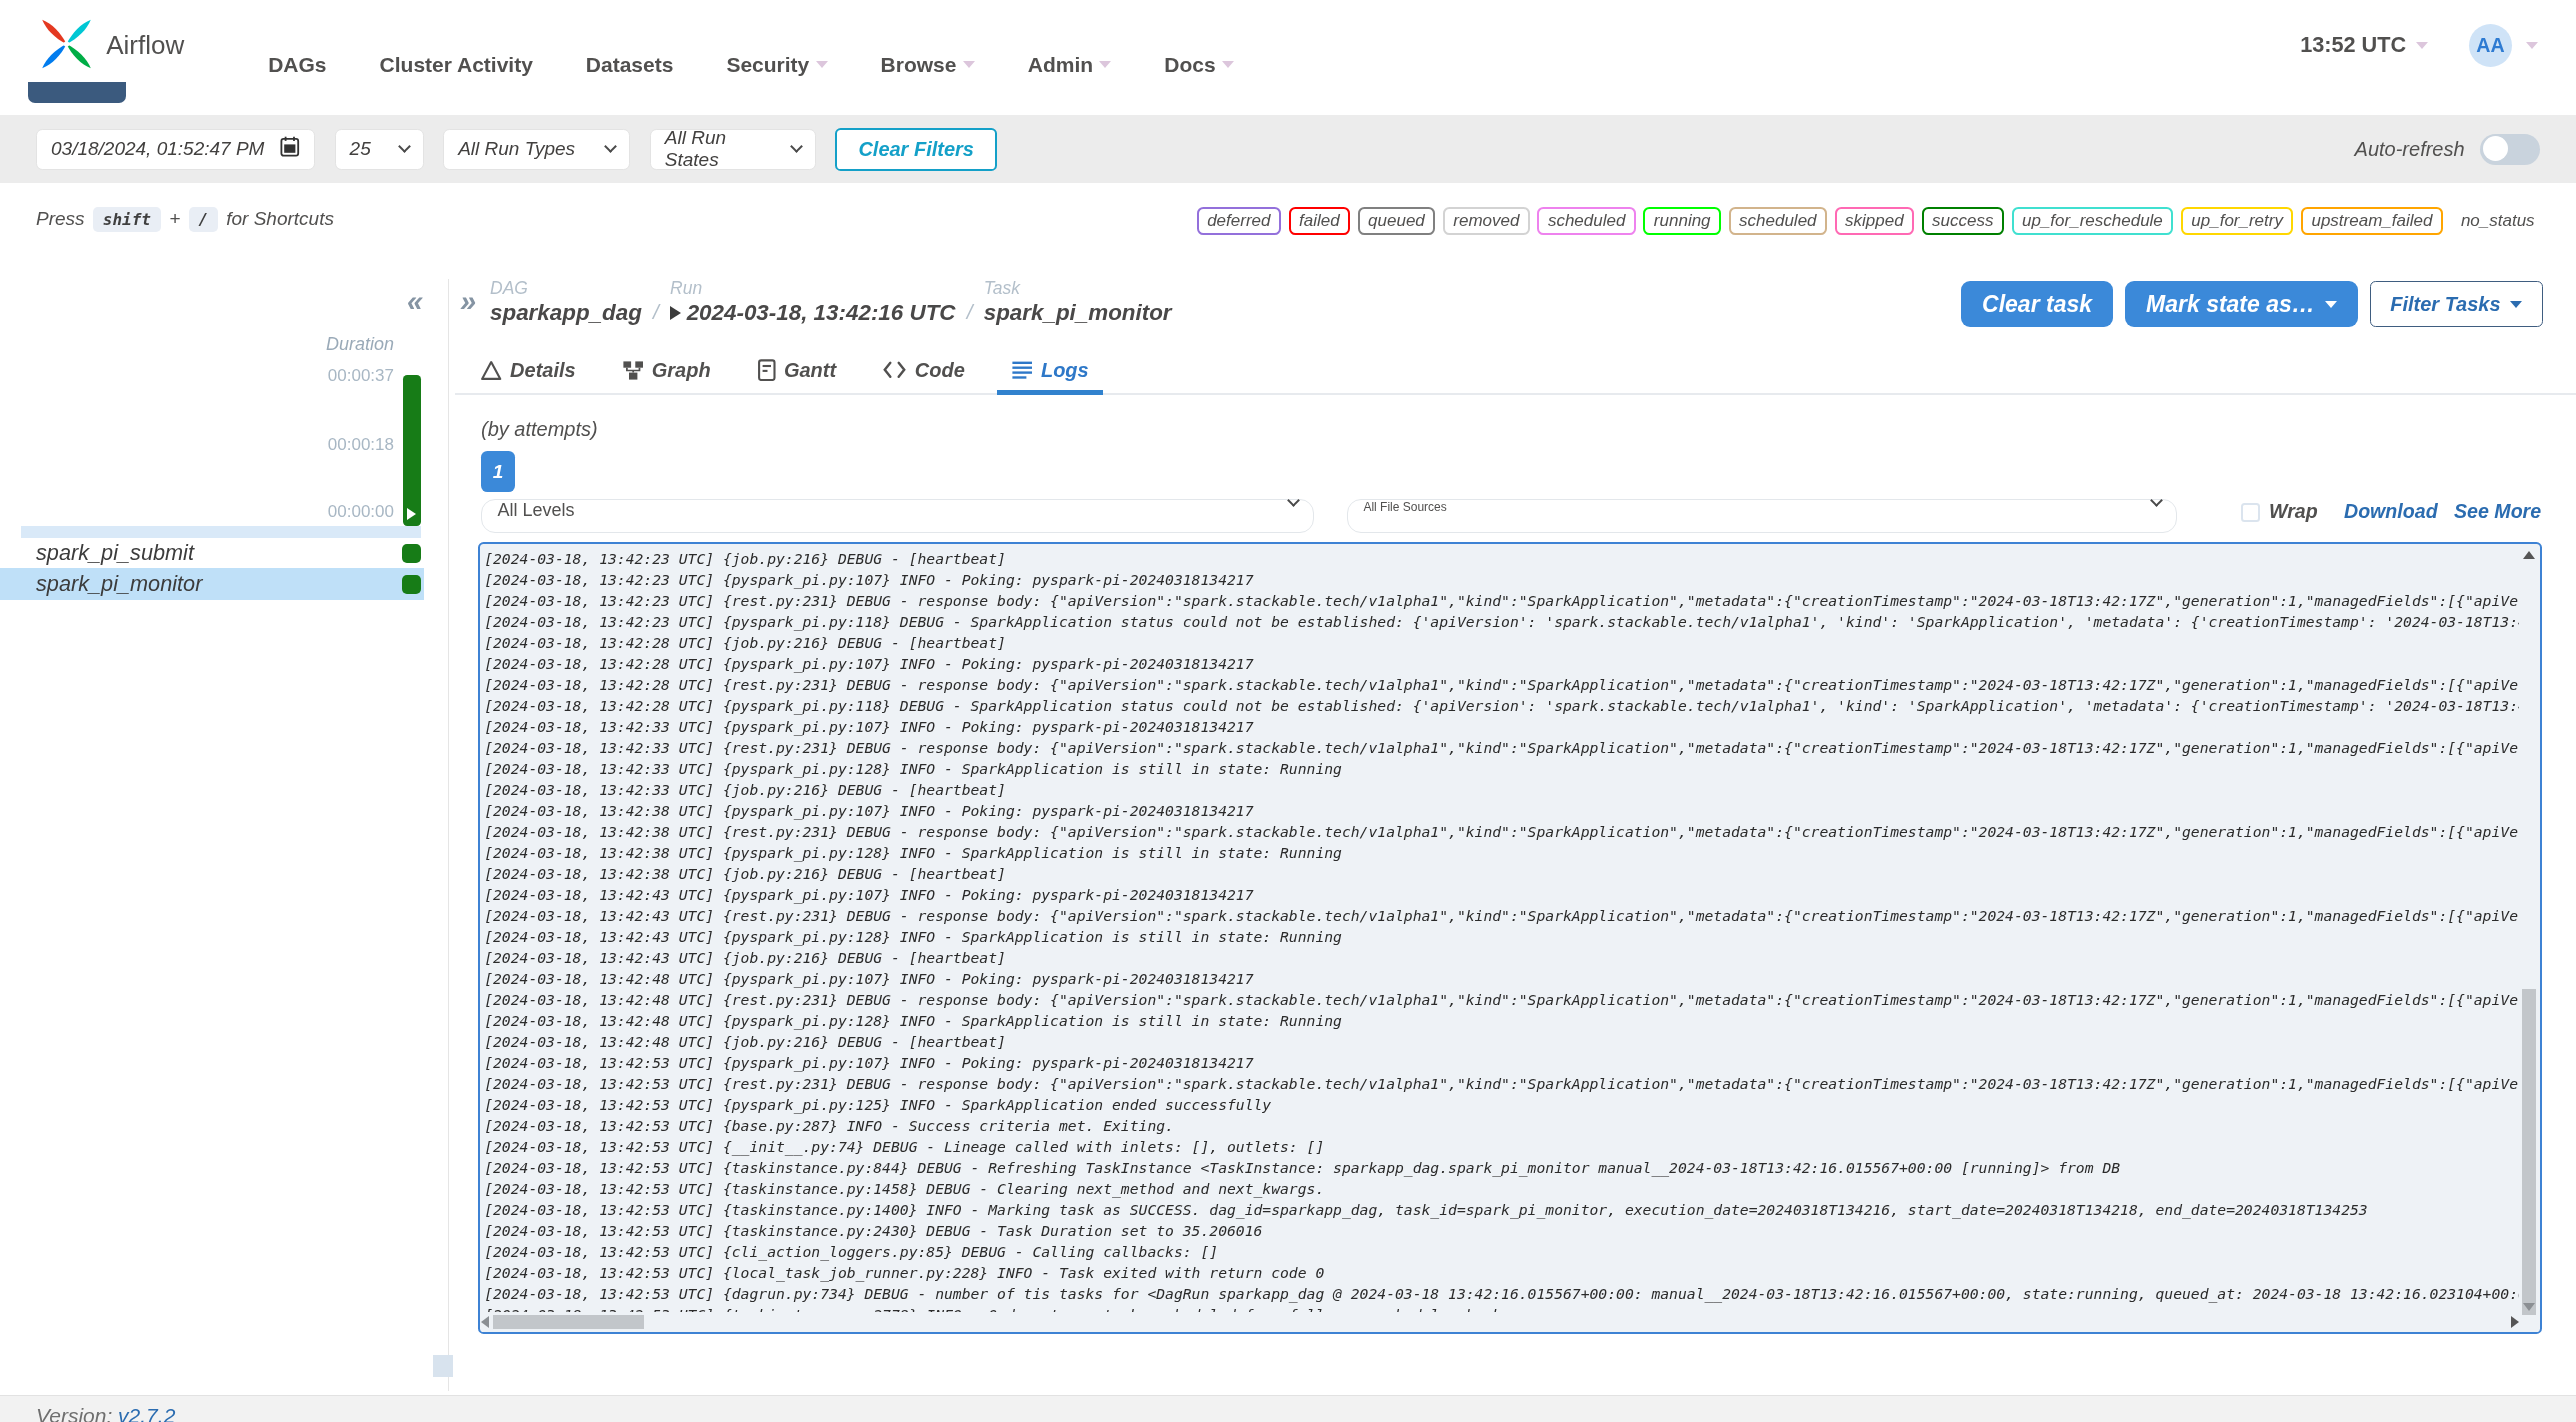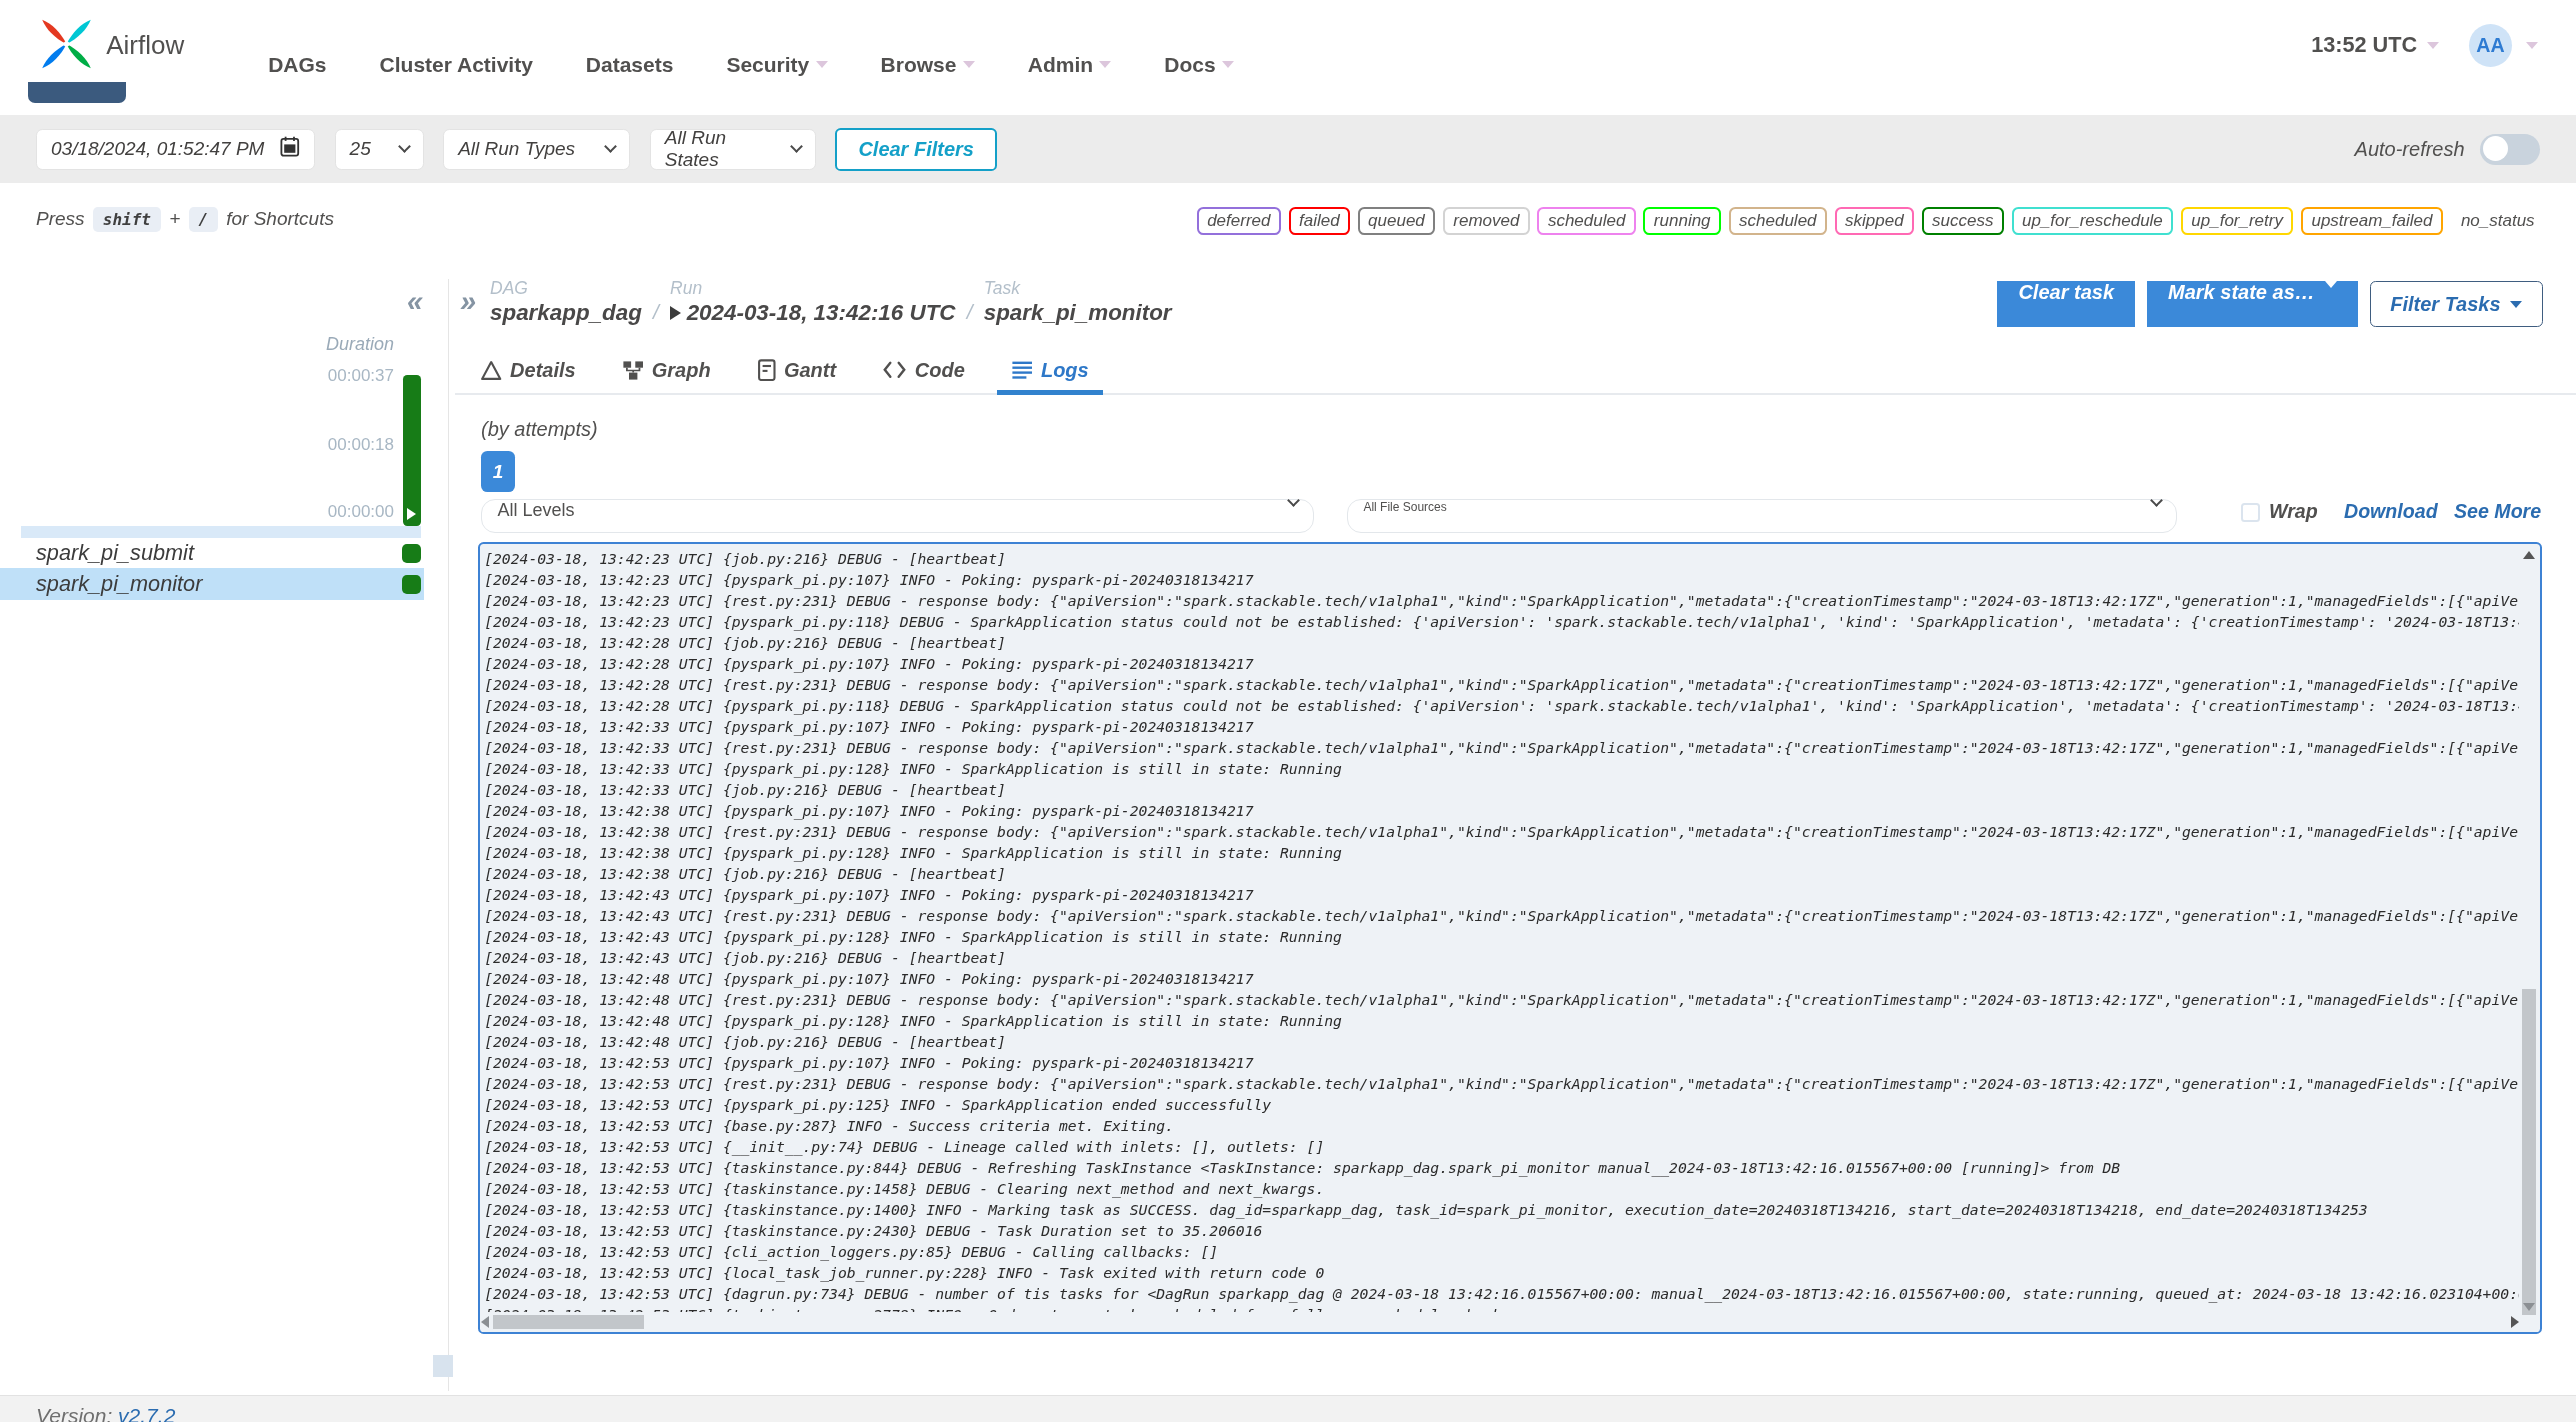--- a/index.html
+++ b/index.html
@@ -12,21 +12,21 @@
     display:flex; align-items:center; padding:0 38px; z-index:20; }
   #brand { font-size:26px; color:#51504f; margin-left:11.2px; }
   #nav-items { display:flex; align-items:center; margin-left:84px; gap:53px; }
   .nav-item { display:flex; align-items:center; gap:6.3px; font-size:21px; font-weight:600; color:#51504f; cursor:pointer;margin-top:39px; }
   .caret { width:0; height:0; border-left:6.3px solid transparent; border-right:6.3px solid transparent; border-top:7.7px solid currentColor; display:inline-block; }
   .caret.pink { color:#dcc6dc; }
   #nav-right { margin-left:auto; display:flex; align-items:center; }
   #clock { font-size:21.7px; font-weight:bold; color:#51504f; }
   #clock-caret { margin-left:9.8px; }
   #avatar { width:43px; height:43px; border-radius:50%; background:#cfe3f7; color:#2e7bd2;
-    font-weight:bold; font-size:19.6px; display:flex; align-items:center; justify-content:center; margin-left:30px; }
+    font-weight:bold; font-size:19.6px; display:flex; align-items:center; justify-content:center; margin-left:41px; }
   #avatar-caret { margin-left:14px; }
 
   
   #grid-btn-remnant { left:28px; top:67px; width:98px; height:36px; background:#3b5a7e; border-radius:7px; z-index:5; }
 
   
   #filterbar { left:0; top:115px; width:2576px; height:68px; background:#ececec;
     display:flex; align-items:center; padding:0 36px; gap:19.6px; z-index:6; }
   .field { background:#fff; border:1.4px solid #e3e3e3; border-radius:6.3px; height:41px;
     display:flex; align-items:center; padding:0 14px; font-size:19px; color:#42403f; }
@@ -68,22 +68,22 @@
   
   #expand-btn { left:460px; top:285px; font-size:29px; font-weight:bold; color:#8594a3; cursor:pointer; }
   #breadcrumb { left:490px; top:278px; display:flex; align-items:flex-end; gap:11.2px; }
   .crumb { display:flex; flex-direction:column; }
   .crumb-label { font-size:17.5px; color:#b3bfca; margin-bottom:1.4px; }
   .crumb-value { font-size:22.4px; font-weight:600; color:#494848; display:flex; align-items:center; gap:5.6px; }
   .crumb-sep { font-size:21px; color:#b3bfca; padding-bottom:2.8px; }
   .play-tri { width:0; height:0; border-top:7.7px solid transparent; border-bottom:7.7px solid transparent; border-left:11.2px solid #3c3c3c; }
 
   #actions { right:33px; top:281px; display:flex; gap:12px; }
-  .btn-blue { background:#3b89d9; color:#fff; border-radius:0; height:46px; padding:0 21px;
-    font-size:20px; font-weight:bold; display:flex; align-items:flex-start; gap:9.8px; cursor:pointer; }
+  .btn-blue { background:#3b89d9; color:#fff; border-radius:9px; height:46px; padding:0 21px;
+    font-size:23px; font-weight:bold; display:flex; align-items:center; gap:9.8px; cursor:pointer; }
   #filter-tasks-btn { background:#fff; border:1.4px solid #3f5d80; color:#2b6cb0; border-radius:5.6px; height:46px;
     padding:0 19.6px; font-size:20px; font-weight:bold; display:flex; align-items:center; gap:9.8px; cursor:pointer; }
   .caret.white { color:#fff; } .caret.blue { color:#2b6cb0; }
 
   
   #tabs-row { left:455px; top:347px; right:0; height:48px; border-bottom:2.1px solid #e7eaee;
     display:flex; align-items:center; padding-left:25px; gap:46px; }
   .tab { display:flex; align-items:center; gap:7.7px; font-size:20px; font-weight:bold; color:#51504f;
     cursor:pointer; position:relative; height:100%; }
   .tab.active { color:#2e78c8; }

